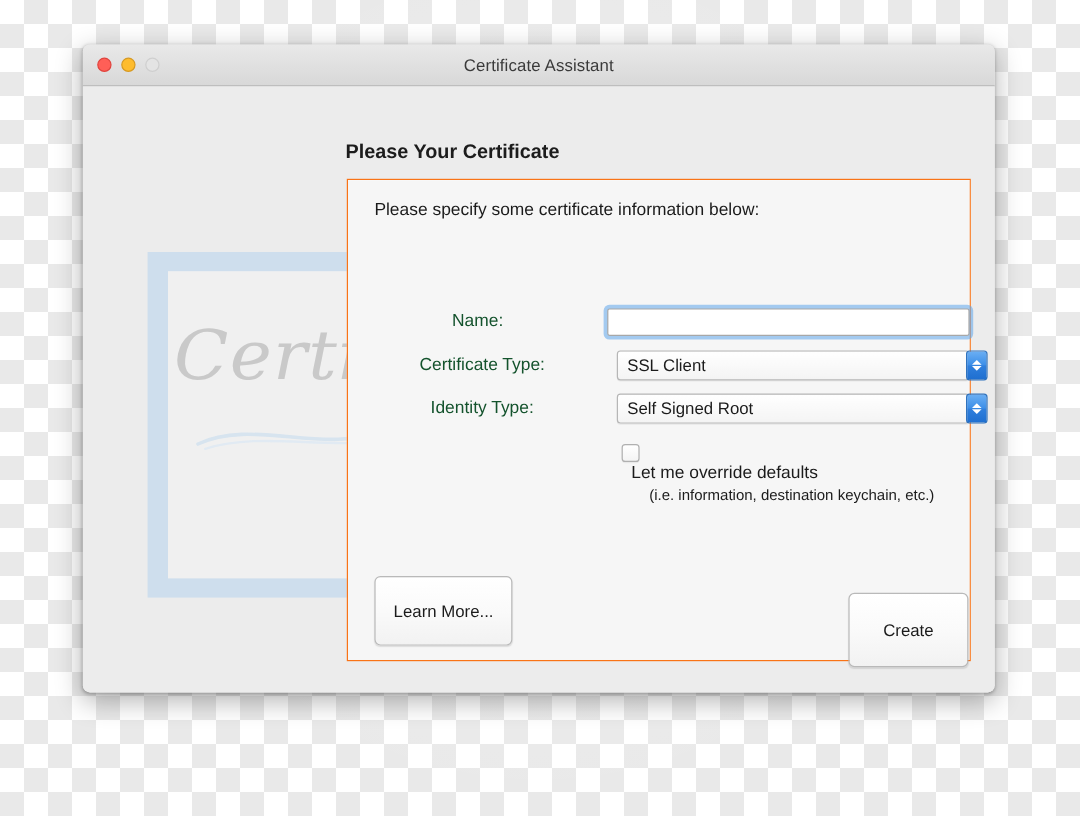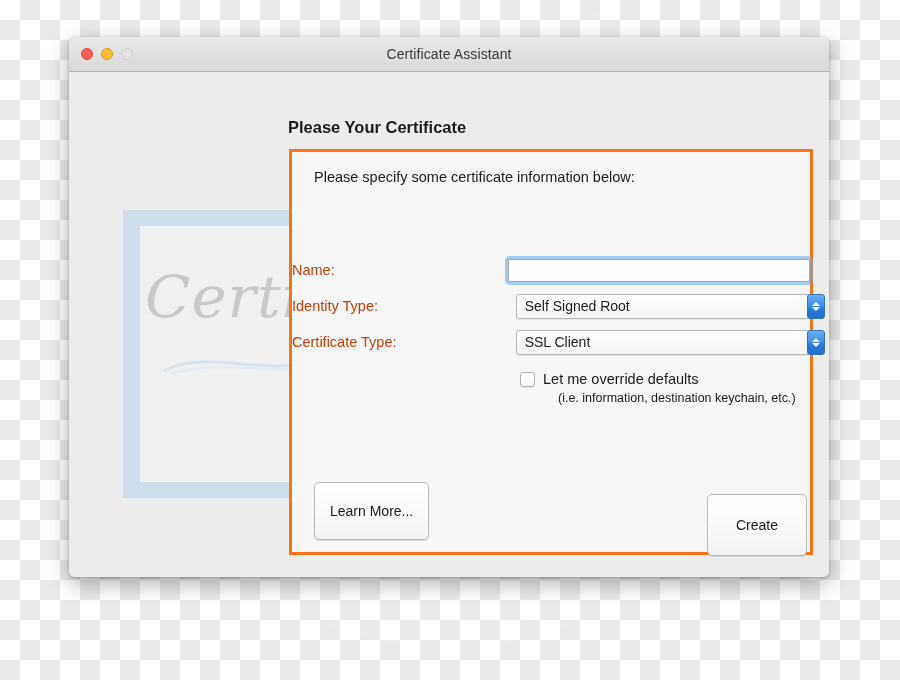--- a/index.html
+++ b/index.html
@@ -150,21 +150,21 @@
   }
 
   
   .panel {
     position: absolute;
     left: 220px;
     top: 77px;
     width: 518px;
     height: 400px;
     background: #f6f6f6;
-    border: 3px solid #f97316;
+    border: 1px solid #f97316;
     box-shadow: inset 0 1px 0 rgba(255,255,255,0.8);
     z-index: 2;
   }
   .panel-inner {
     position: relative;
     width: 100%;
     height: 100%;
   }
   .panel-bg-mask {
     position: absolute;
@@ -190,24 +190,24 @@
     z-index: 4;
   }
   .row {
     position: relative;
     display: flex;
     align-items: center;
     height: 36px;
   }
   .row .lbl {
     width: 228px;
-    text-align: left;
+    text-align: center;
     padding-right: 0;
     font-size: 14.5px;
-    color: #c2410c;
+    color: #14532d;
     box-sizing: border-box;
     white-space: nowrap;
   }
 
   .text-field {
     width: 308px;
     height: 21px;
     background: #ffffff;
     border: 1px solid #a7a7a7;
     border-radius: 2px;
@@ -264,20 +264,21 @@
   .chev.down { border-top: 4px solid #ffffff; }
 
   
   .checkrow {
     position: absolute;
     left: 228px;
     top: 218px;
     display: flex;
     align-items: flex-start;
     z-index: 4;
+    flex-direction: column;
   }
   .cbox {
     width: 15px;
     height: 15px;
     margin-top: 2px;
     border-radius: 3px;
     background: linear-gradient(to bottom, #ffffff, #f4f4f4);
     border: 1px solid #b0b0b0;
     box-shadow: 0 1px 0 rgba(0,0,0,0.05);
     box-sizing: border-box;
@@ -367,41 +368,41 @@
           <div class="prompt">Please specify some certificate information below:</div>
 
           <div class="form">
 
             <div class="row">
               <div class="lbl">Name:</div>
               <input class="text-field" type="text" value="" style="">
             </div>
 
             <div class="row">
+              <div class="lbl">Certificate Type:</div>
+              <div class="popup">
+                <div class="val">SSL Client</div>
+                <div class="stepper">
+                  <span class="chev up"></span>
+                  <span class="chev down"></span>
+                </div>
+              </div>
+            </div>
+
+            <div class="row">
               <div class="lbl">Identity Type:</div>
               <div class="popup">
                 <div class="val">Self Signed Root</div>
                 <div class="stepper">
                   <span class="chev up"></span>
                   <span class="chev down"></span>
                 </div>
               </div>
             </div>
 
-            <div class="row">
-              <div class="lbl">Certificate Type:</div>
-              <div class="popup">
-                <div class="val">SSL Client</div>
-                <div class="stepper">
-                  <span class="chev up"></span>
-                  <span class="chev down"></span>
-                </div>
-              </div>
-            </div>
-
           </div>
 
           <div class="checkrow">
             <div class="cbox"></div>
             <div class="cb-texts">
               <div class="cb-main">Let me override defaults</div>
               <div class="cb-sub">(i.e. information, destination keychain, etc.)</div>
             </div>
           </div>
 

